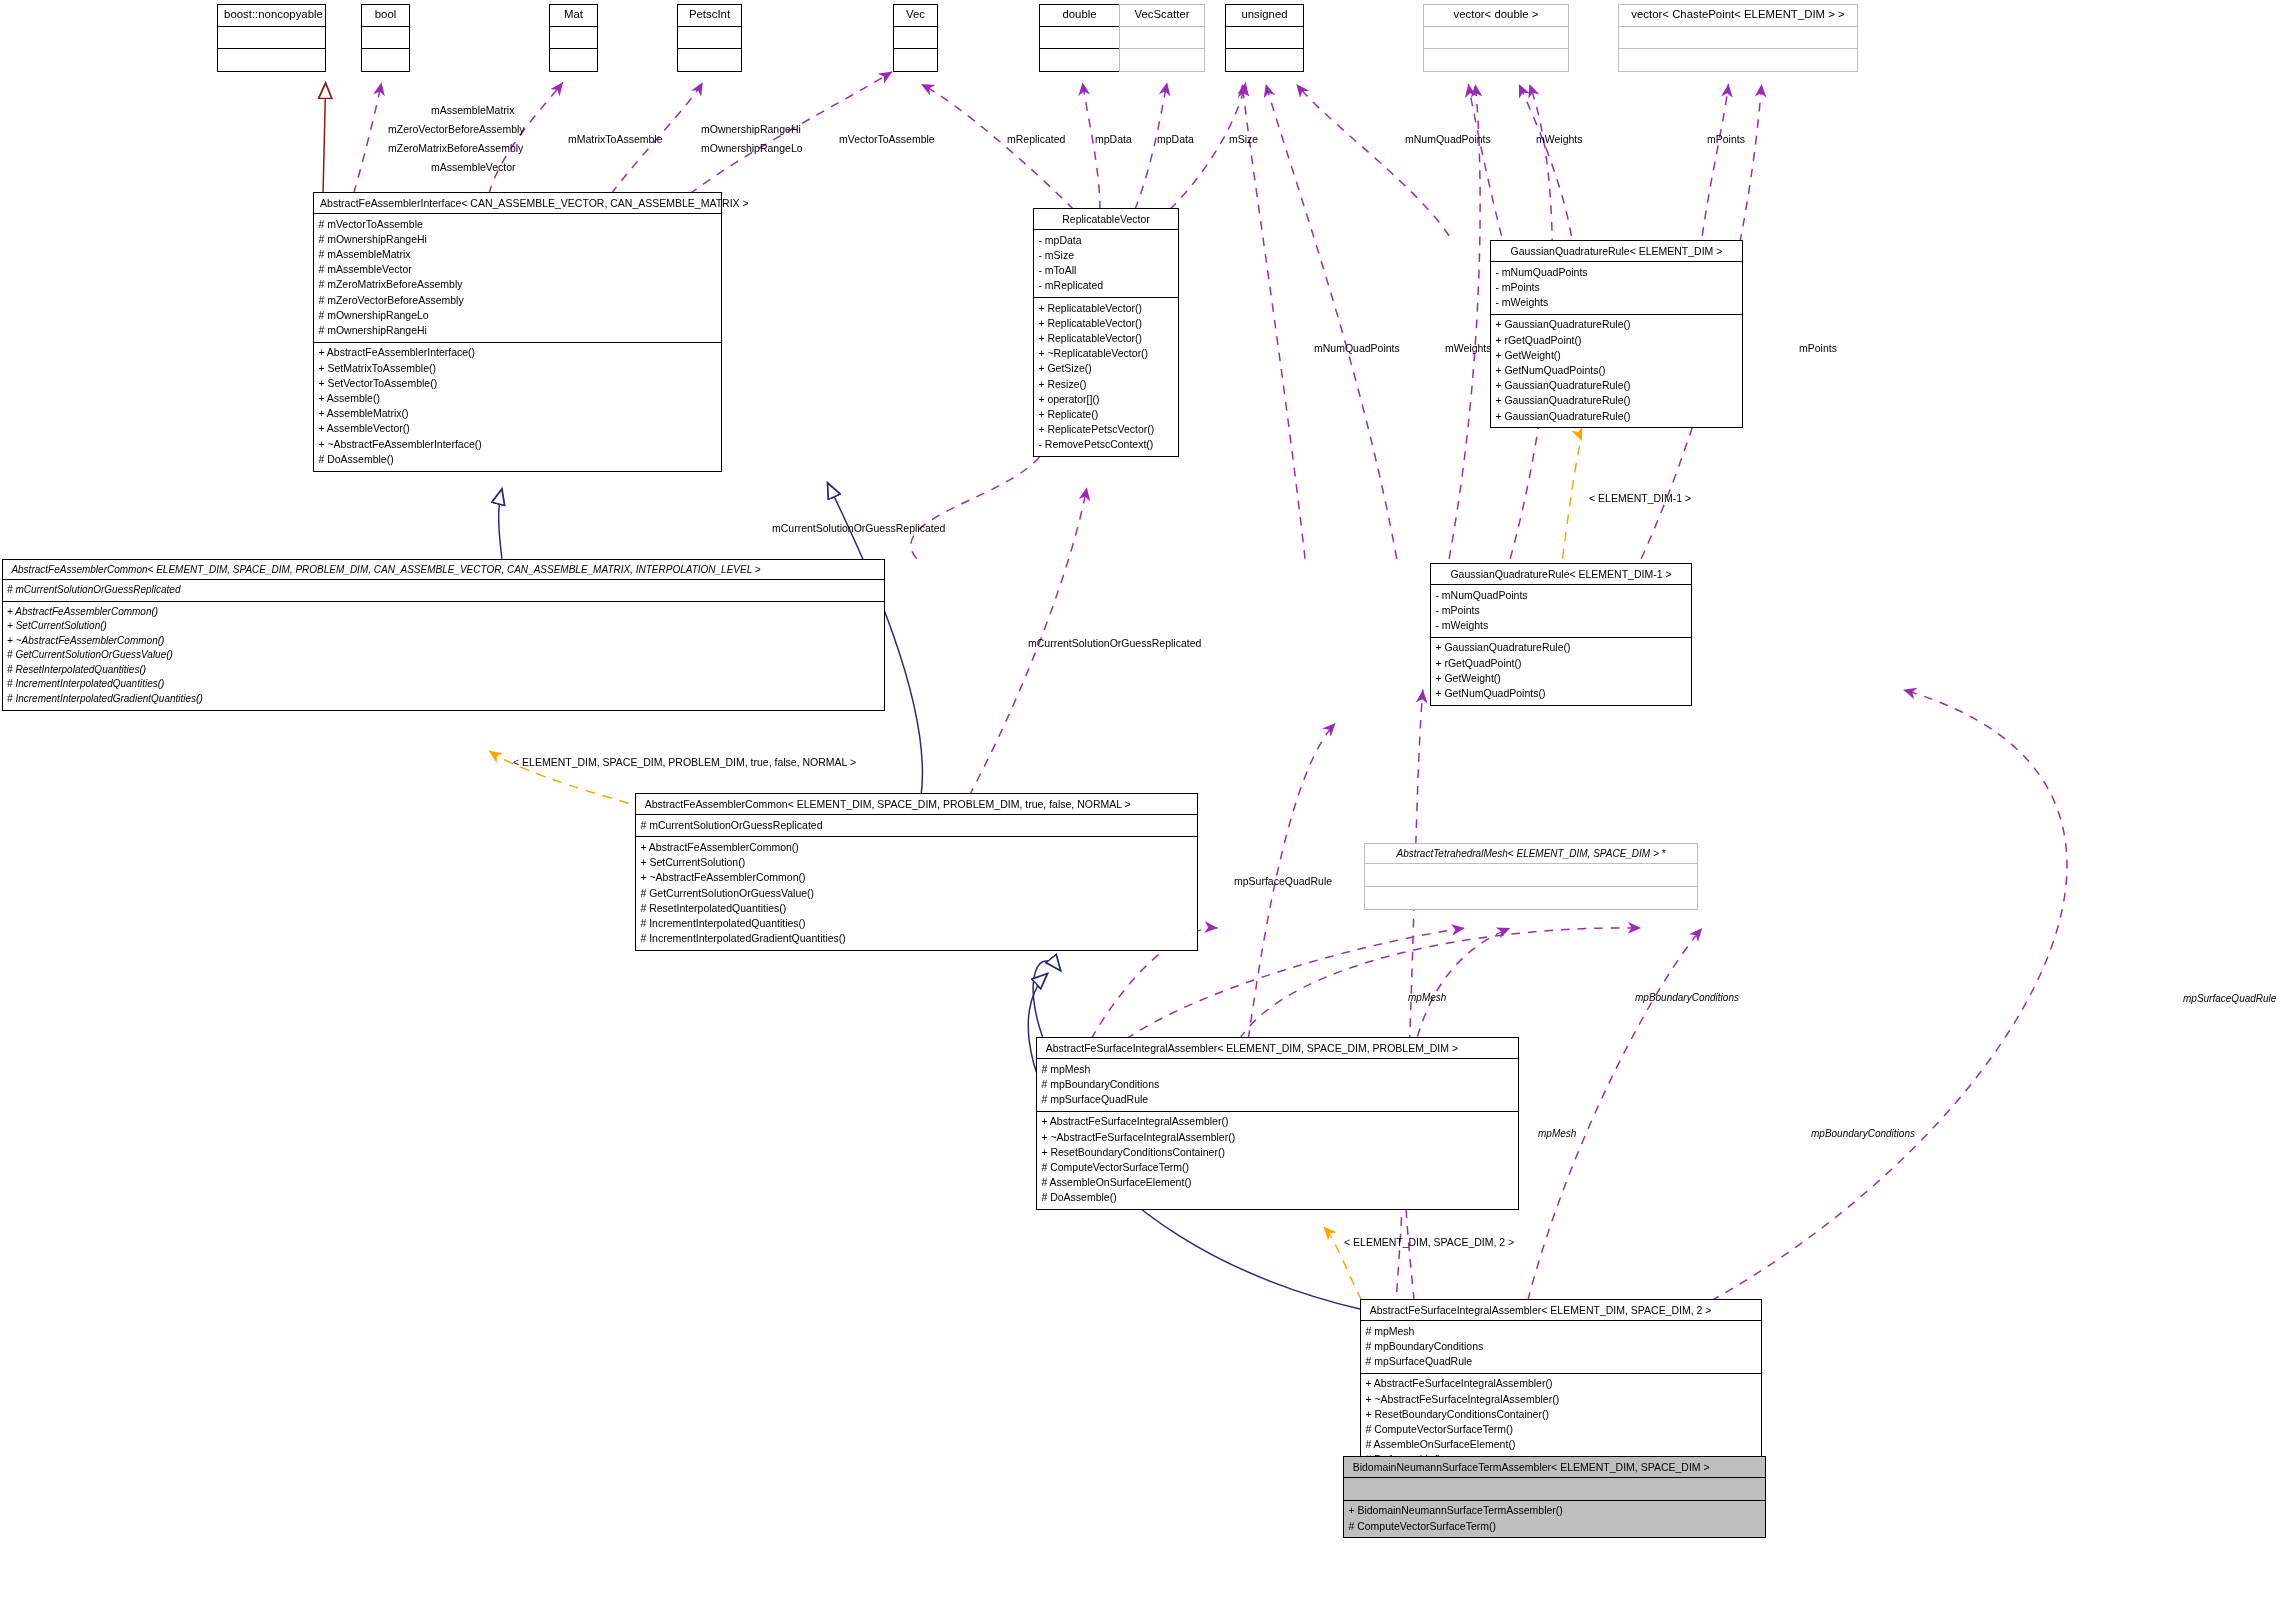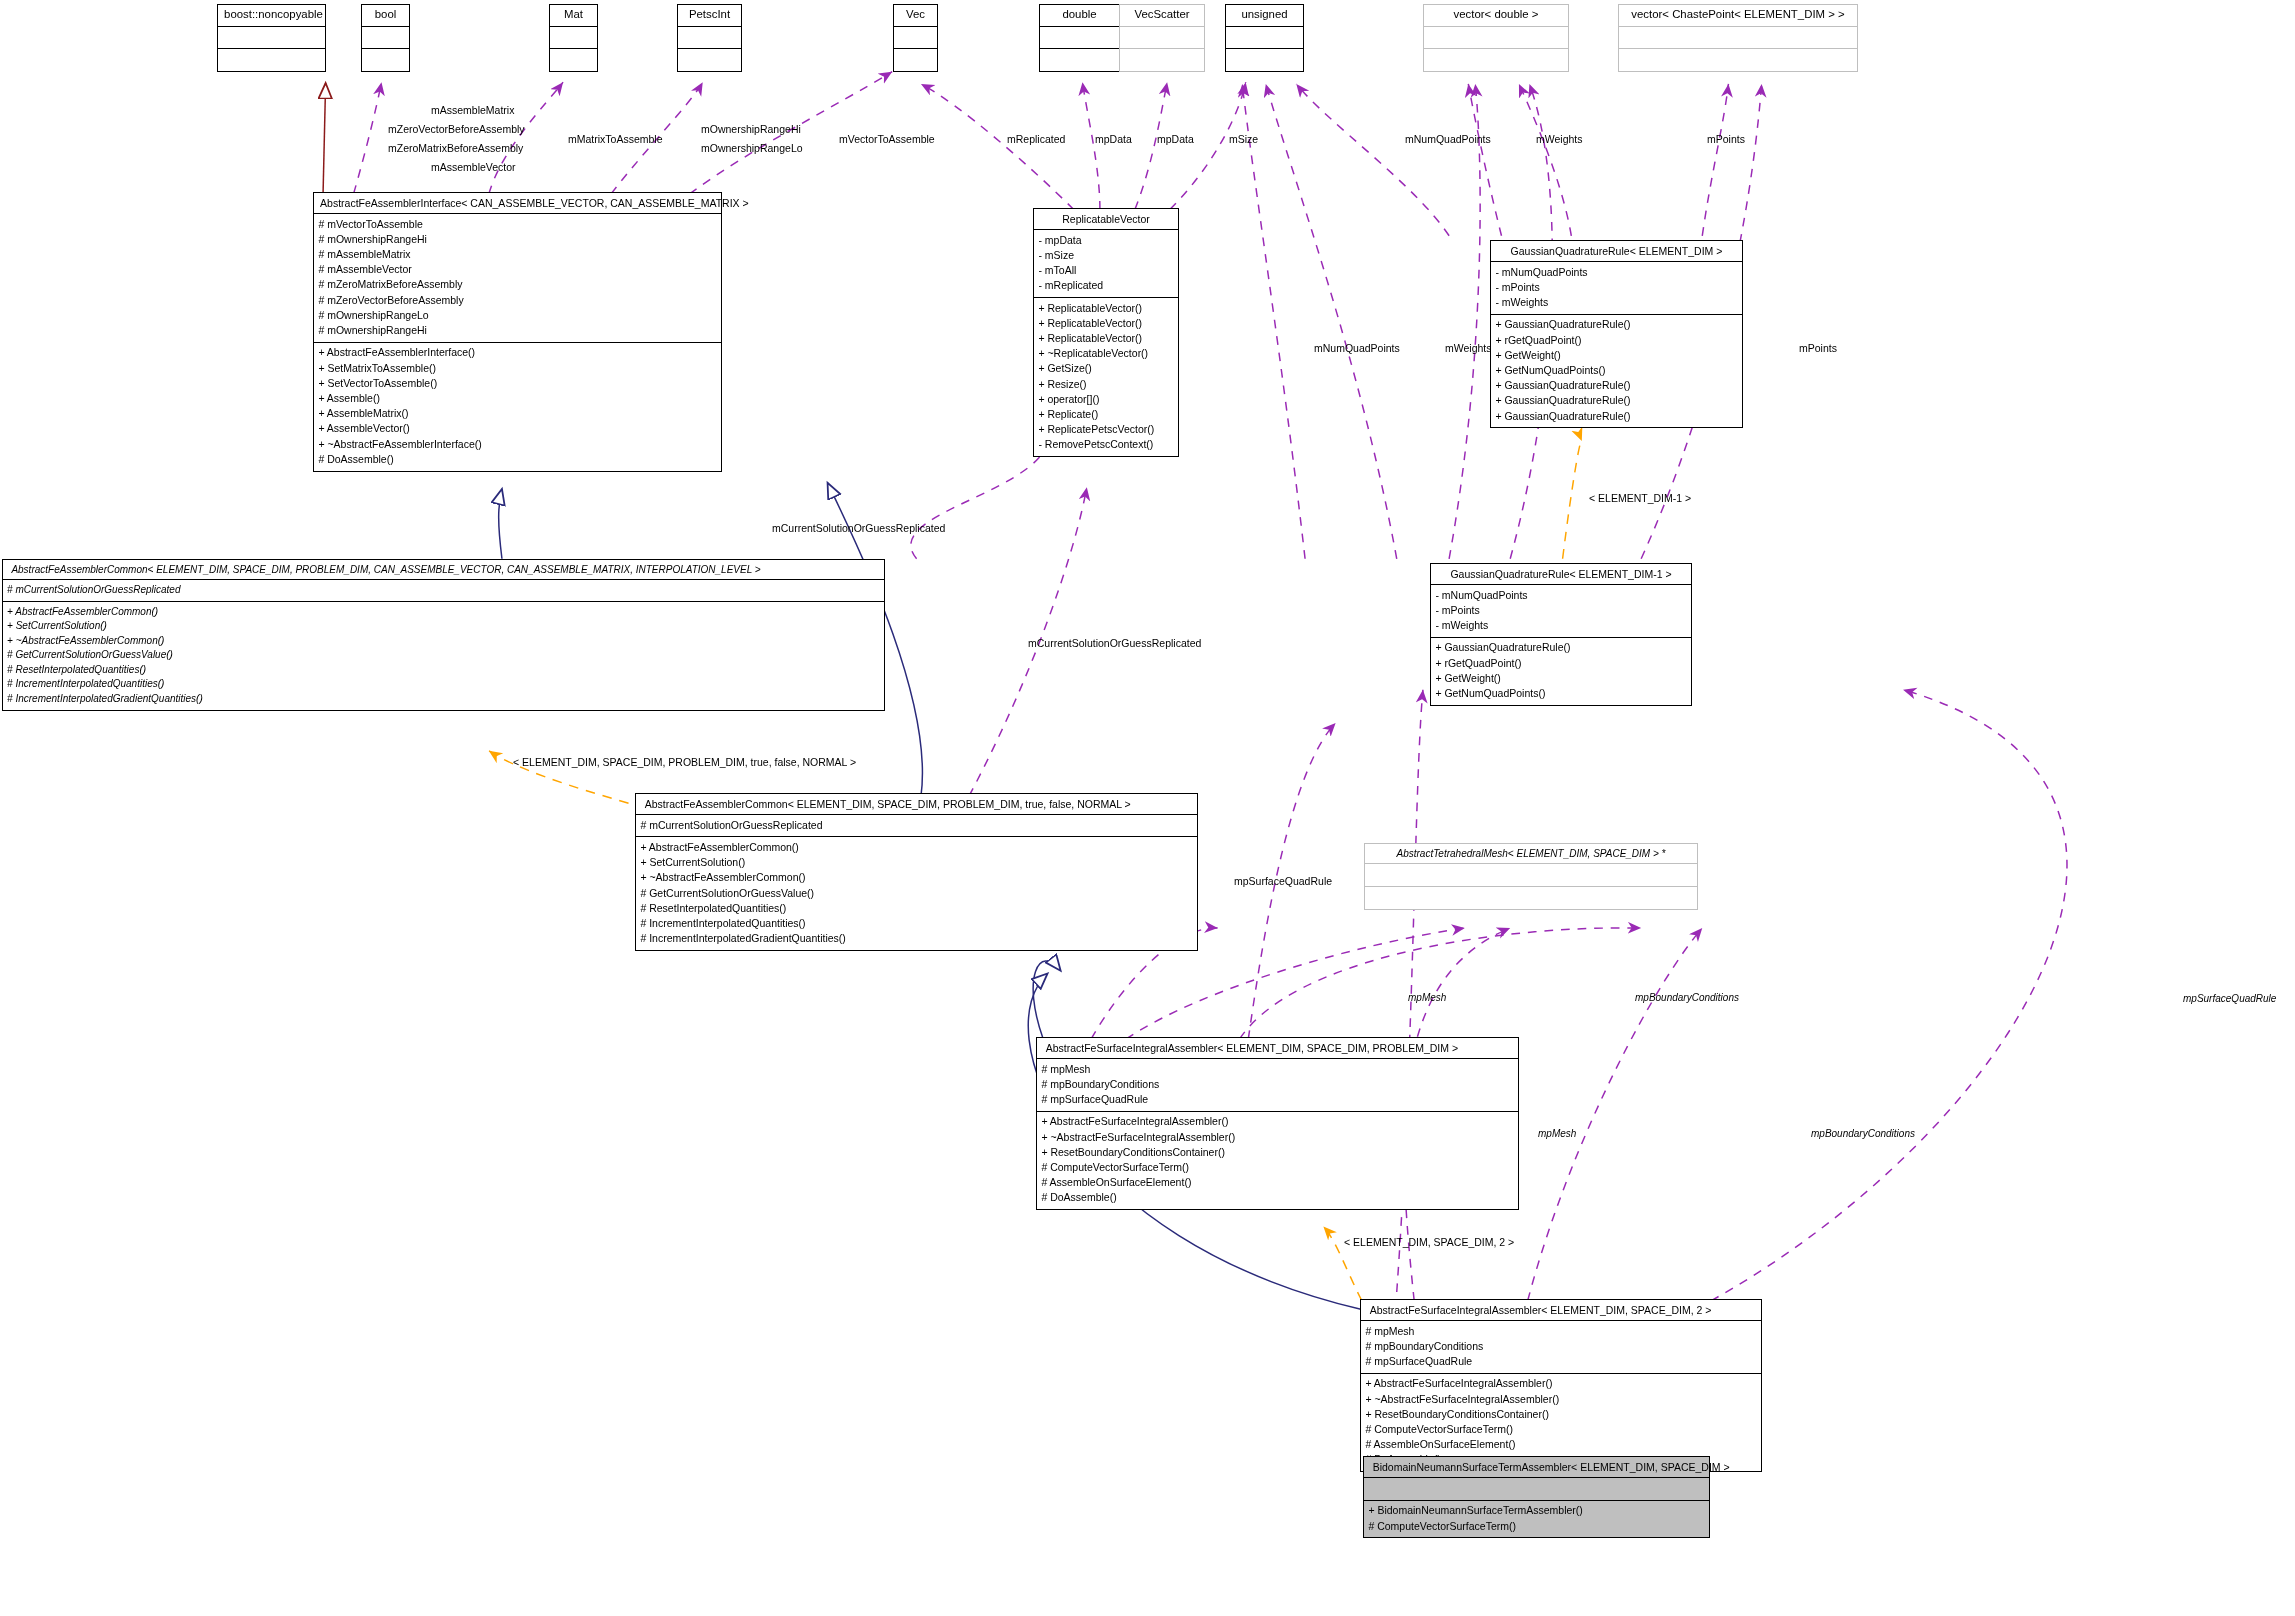--- a/index.html
+++ b/index.html
@@ -361,21 +361,21 @@
     <div class="uml-compartment">
       <div class="uml-row">+ AbstractFeSurfaceIntegralAssembler()</div>
       <div class="uml-row">+ ~AbstractFeSurfaceIntegralAssembler()</div>
       <div class="uml-row">+ ResetBoundaryConditionsContainer()</div>
       <div class="uml-row"># ComputeVectorSurfaceTerm()</div>
       <div class="uml-row"># AssembleOnSurfaceElement()</div>
       <div class="uml-row"># DoAssemble()</div>
     </div>
   </div>
 
-  <div class="uml-node highlight fs12" style="left:1343px; top:1456px; width:347px;margin-left:20px;">
+  <div class="uml-node highlight fs12" style="left:1343px; top:1456px; width:423px;">
     <div class="uml-title" style="text-align:left; padding-left:8.7px;">BidomainNeumannSurfaceTermAssembler&lt; ELEMENT_DIM, SPACE_DIM &gt;</div>
     <div class="uml-compartment empty"></div>
     <div class="uml-compartment">
       <div class="uml-row">+ BidomainNeumannSurfaceTermAssembler()</div>
       <div class="uml-row"># ComputeVectorSurfaceTerm()</div>
     </div>
   </div>
 
   <div class="edge-label fs12" style="left:431px; top:104px;">mAssembleMatrix</div>
   <div class="edge-label fs12" style="left:388px; top:123px;">mZeroVectorBeforeAssembly</div>

